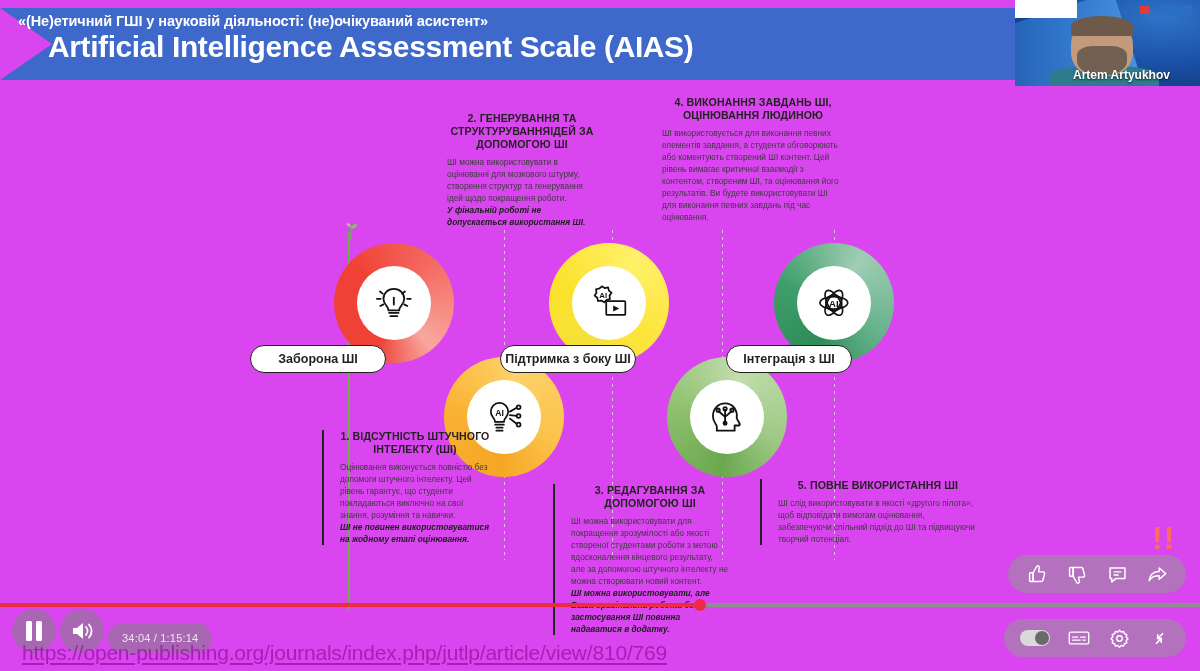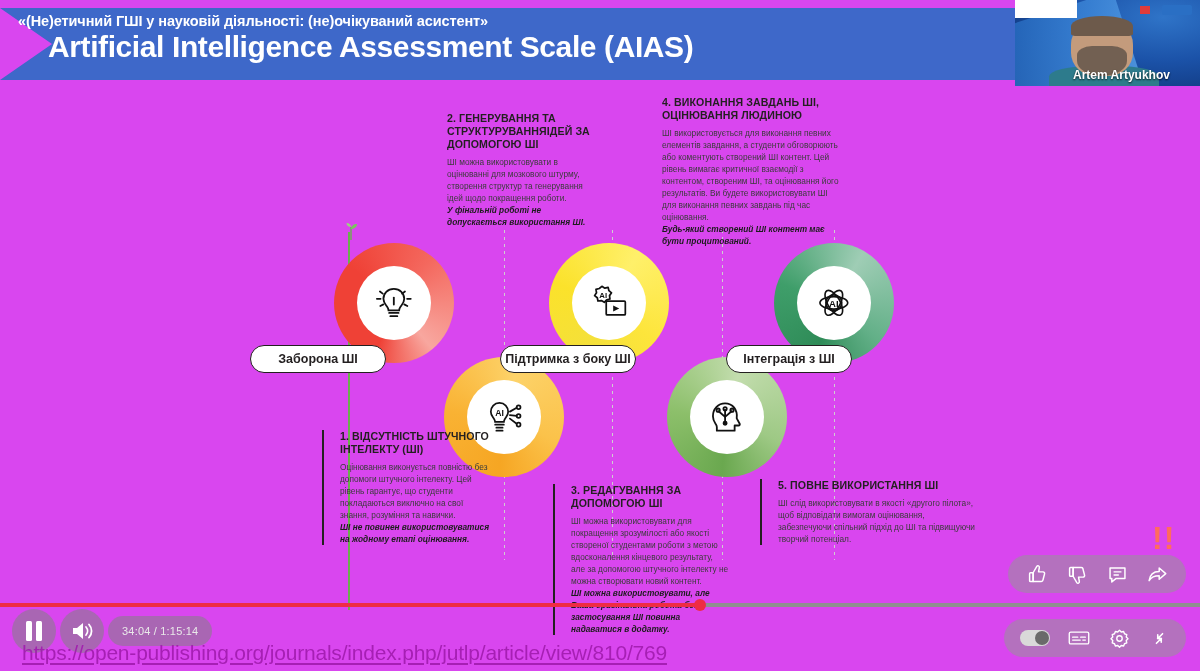--- a/index.html
+++ b/index.html
@@ -118,20 +118,21 @@
 
   
   .tb { position: absolute; width: 168px; }
   .tb h4 {
     font-size: 10.6px;
     font-weight: 700;
     color: #231f20;
     line-height: 1.22;
     letter-spacing: 0.1px;
     margin-bottom: 5px;
+    text-align: center;
   }
   .tb p {
     font-size: 8.3px;
     line-height: 1.45;
     color: #3b3b3b;
   }
   .tb p.em {
     font-weight: 700;
     font-style: italic;
     color: #1c1c1c;
@@ -236,21 +237,21 @@
     left: 58.3%; top: -2px;
     margin-left: -6px;
     width: 12px; height: 12px;
     border-radius: 50%;
     background: #ef2b44;
   }
 
   #ctrl-left {
     position: absolute;
     left: 12px; bottom: 18px;
-    display: flex; align-items: center; gap: 4px;
+    display: flex; align-items: flex-end; gap: 4px;
   }
   .cbtn {
     width: 44px; height: 44px;
     border-radius: 50%;
     background: rgba(130,130,130,0.55);
     display: flex; align-items: center; justify-content: center;
   }
   #time-chip {
     height: 30px;
     padding: 0 14px;
@@ -430,21 +431,20 @@
 
     <div class="tb bar" id="tb3">
       <h4>3. РЕДАГУВАННЯ ЗА ДОПОМОГОЮ ШІ</h4>
       <p>ШІ можна використовувати для покращення зрозумілості або якості створеної студентами роботи з метою вдосконалення кінцевого результату, але за допомогою штучного інтелекту не можна створювати новий контент.</p>
       <p class="em">ШІ можна використовувати, але Ваша оригінальна робота без застосування ШІ повинна надаватися в додатку.</p>
     </div>
 
     <div class="tb" id="tb4">
       <h4>4. ВИКОНАННЯ ЗАВДАНЬ ШІ, ОЦІНЮВАННЯ ЛЮДИНОЮ</h4>
       <p>ШІ використовується для виконання певних елементів завдання, а студенти обговорюють або коментують створений ШІ контент. Цей рівень вимагає критичної взаємодії з контентом, створеним ШІ, та оцінювання його результатів. Ви будете використовувати ШІ для виконання певних завдань під час оцінювання.</p>
-      <p class="em">Будь-який створений ШІ контент має бути процитований.</p>
     </div>
 
     <div class="tb bar" id="tb5">
       <h4>5. ПОВНЕ ВИКОРИСТАННЯ ШІ</h4>
       <p>ШІ слід використовувати в якості «другого пілота», щоб відповідати вимогам оцінювання, забезпечуючи спільний підхід до ШІ та підвищуючи творчий потенціал.</p>
     </div>
   </div>
 
   <div id="webcam">
     <div class="cam-bg"></div>

